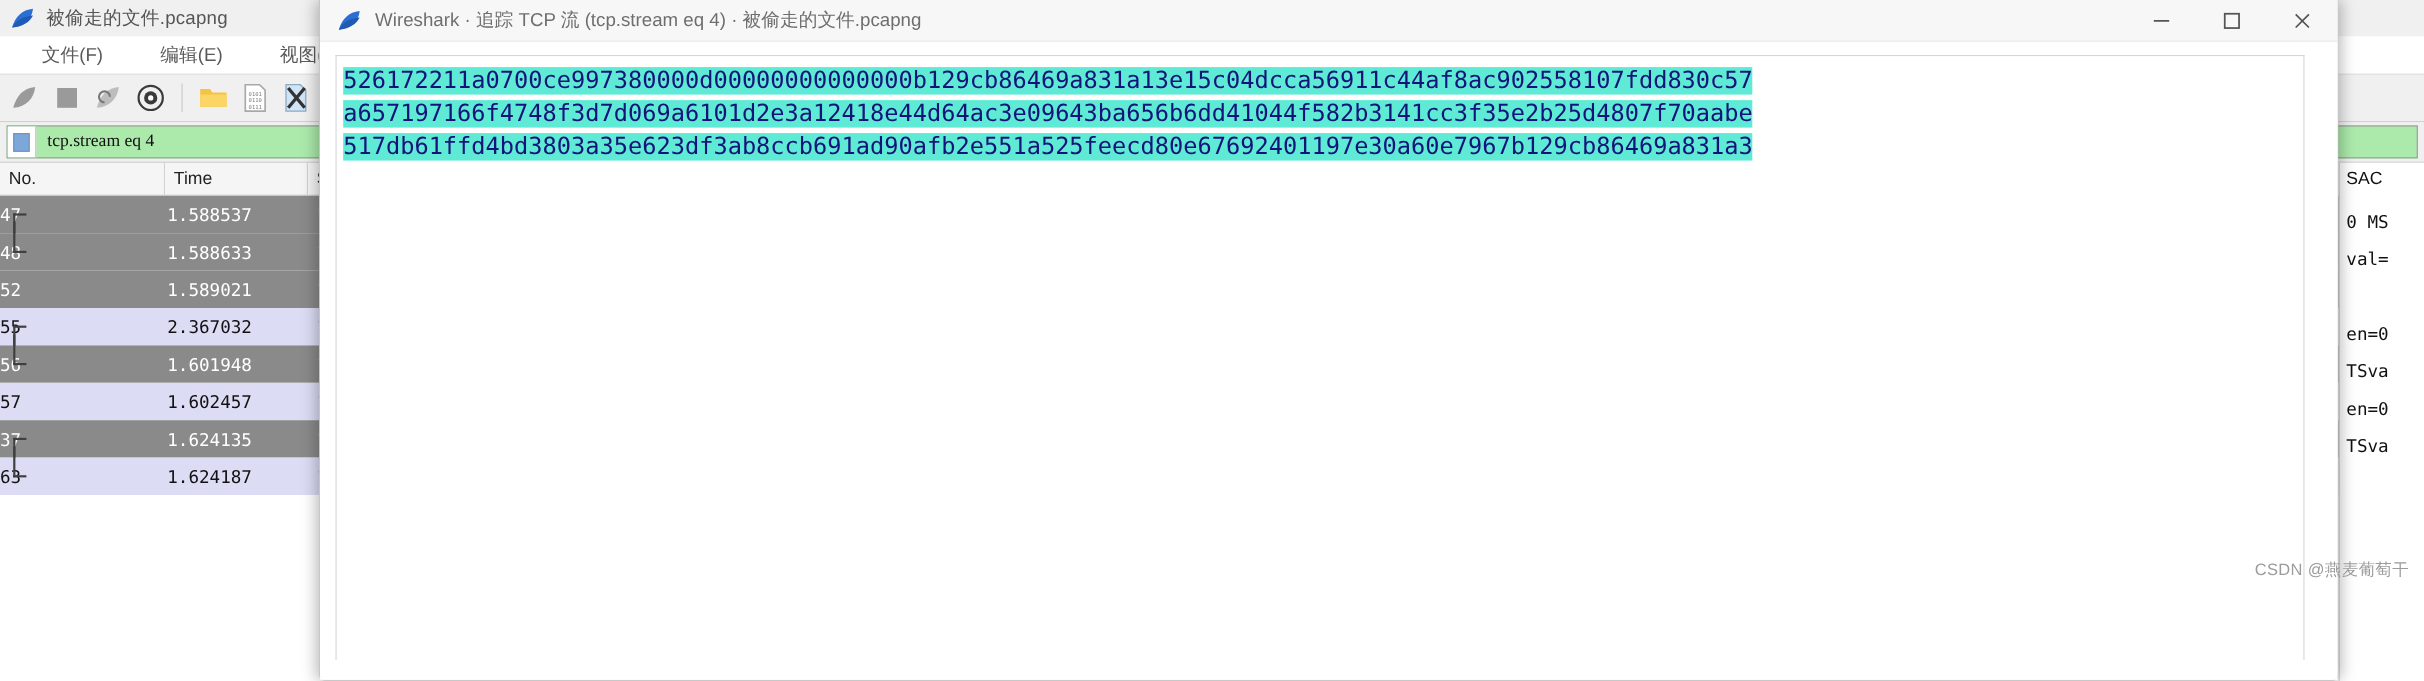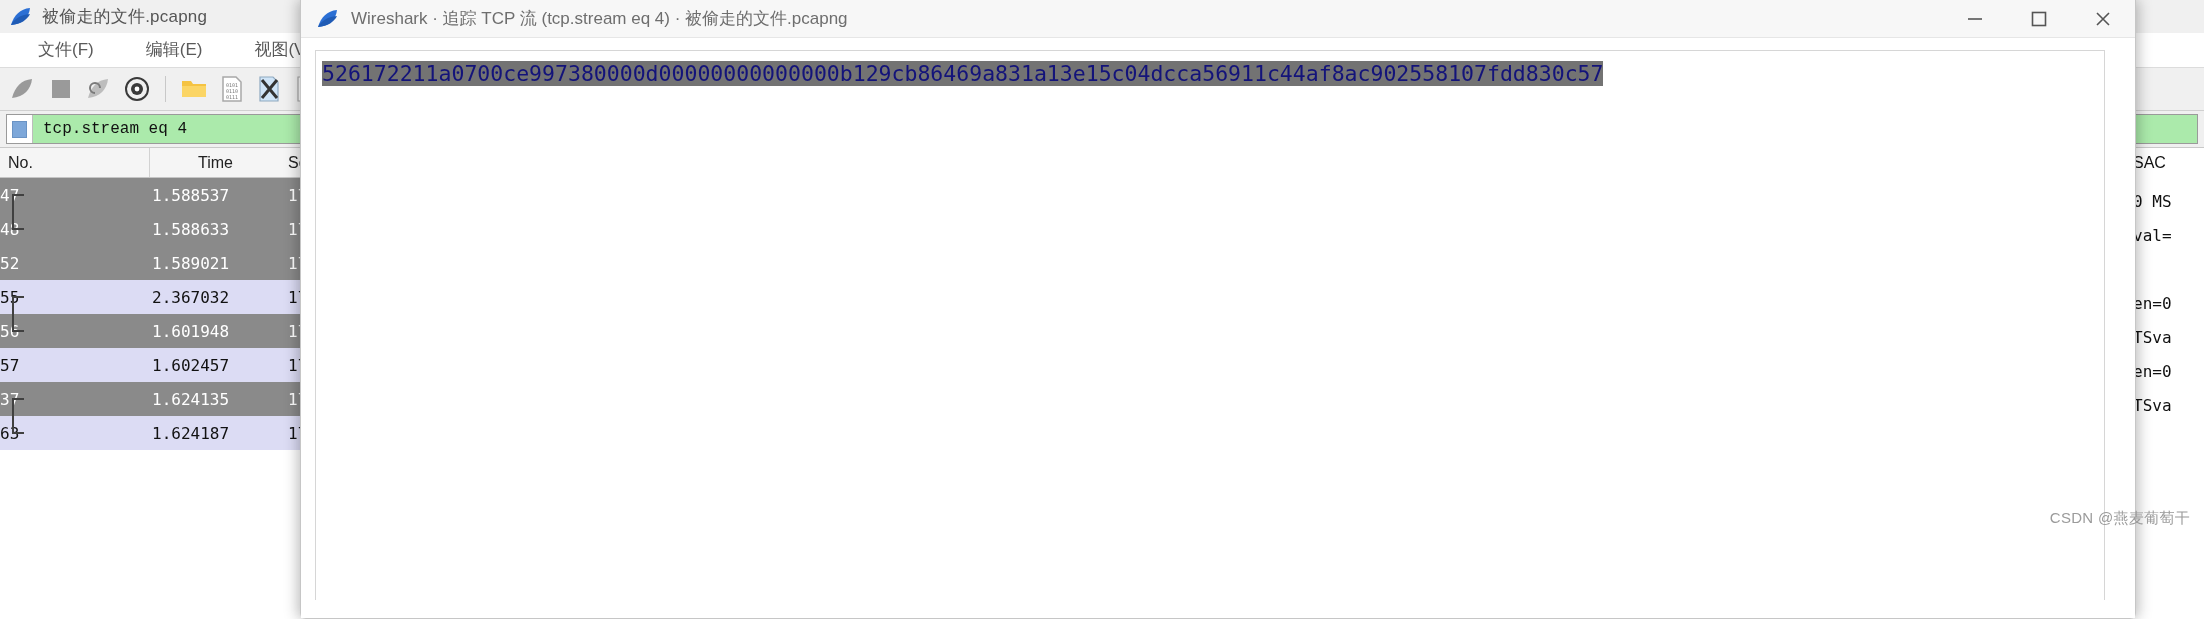--- a/index.html
+++ b/index.html
@@ -56,21 +56,21 @@
     display: flex; align-items: center; position: relative;
   }
   .filter-bookmark {
     width: 26px; height: 28px; background: #ffffff; border-right: 1px solid #bdbdbd;
     display: flex; align-items: center; justify-content: center; flex: 0 0 auto;
   }
   .filter-bookmark i {
     display: block; width: 15px; height: 17px; background: #7da7d9; border: 1px solid #6a93c4;
   }
   .filter-text {
-    font-family: Liberation Mono, monospace; font-size: 16px; color: #111; padding-left: 10px;
+    font-family: Liberation Serif, serif; font-size: 16px; color: #111; padding-left: 10px;
   }
   .mw-filter-line {
     position: absolute; left: 0; top: 147px; width: 2204px; height: 1px; background: #c9c9c9;
   }
 
   
   .pkt-header {
     position: absolute; left: 0; top: 148px; width: 2204px; height: 30px;
     background: #f5f5f5; border-bottom: 1px solid #c5c5c5;
   }
@@ -100,21 +100,21 @@
     background: #ffffff; overflow: hidden; border-left: 1px solid #d2d2d2;
   }
   .right-frag .rf-line {
     position: absolute; left: 6px; font-family: "DejaVu Sans Mono", monospace;
     font-size: 16px; color: #111; white-space: nowrap;
   }
   .rf-hdr { top: 6px; font-family: "Liberation Sans", sans-serif !important; }
 
   
   .dialog {
-    position: absolute; left: 300px; top: 0px; width: 1836px; height: 619px;
+    position: absolute; left: 290px; top: 0px; width: 1836px; height: 619px;
     background: #fbfbfb; border: 1px solid #c6c6c6; border-top: none;
     border-radius: 0 0 6px 6px;
     box-shadow: -4px 0 14px rgba(0,0,0,0.18), 4px 0 14px rgba(0,0,0,0.18);
   }
   .dlg-titlebar {
     position: absolute; left: 0; top: 0; width: 1834px; height: 38px;
     background: #f7f7f7; border-bottom: 1px solid #e6e6e6;
     display: flex; align-items: center; border-radius: 0 0 0 0;
   }
   .dlg-title-icon { margin-left: 16px; width: 22px; height: 20px; flex: 0 0 auto; }
@@ -133,21 +133,21 @@
   .stream-area {
     position: absolute; left: 14px; top: 12px; width: 1790px; height: 550px;
     background: #ffffff; border: 1px solid #d6d6d6; border-bottom: none;
     overflow: hidden;
   }
   .hexline {
     font-family: "DejaVu Sans Mono", monospace;
     font-size: 21.5px; line-height: 30px; color: #13137a;
     white-space: pre; padding-left: 6px;
   }
-  .hexline span.hl { background: #737373; }
+  .hexline span.hl { background: #5eead4; }
   .hex-wrap { padding-top: 8px; }
 
   
   .watermark {
     position: absolute; right: 14px; bottom: 6px; font-size: 15px; color: #9b9b9b;
     font-family: "Liberation Sans", sans-serif; letter-spacing: 0.3px;
   }
 </style>
 </head>
 <body>
@@ -237,21 +237,21 @@
         <div class="filter-bookmark">
             <i></i>
           </div>
         <span class="filter-text">tcp.stream eq 4</span>
       </div>
     </div>
     <div class="mw-filter-line"></div>
 
     <div class="pkt-header">
       <div class="pkt-col" style="left:0; width:150px;">No.</div>
-      <div class="pkt-col" style="left:150px; width:130px;margin-left:40px;">Time</div>
+      <div class="pkt-col" style="left:150px; width:130px;">Time</div>
       <div class="pkt-col" style="left:280px; width:200px;">Sou</div>
     </div>
 
     <div class="pkt-body">
       <div class="pkt-row sel" style="top:0px;">
         <div class="pkt-bracket" style="top:16px;"></div>
         <span class="pkt-no">47</span>
         <span class="pkt-time">1.588537</span>
         <span class="pkt-src">17.</span>
       </div>
@@ -333,19 +333,21 @@
               <path d="M3 3 L15 15 M15 3 L3 15" stroke="#555" stroke-width="1.6"></path>
             </svg>
         </div>
       </div>
     </div>
 
     <div class="dlg-body">
       <div class="stream-area">
         <div class="hex-wrap">
           <div class="hexline"><span class="hl">526172211a0700ce997380000d00000000000000b129cb86469a831a13e15c04dcca56911c44af8ac902558107fdd830c57</span></div>
+          <div class="hexline"><span class="hl">a657197166f4748f3d7d069a6101d2e3a12418e44d64ac3e09643ba656b6dd41044f582b3141cc3f35e2b25d4807f70aabe</span></div>
+          <div class="hexline"><span class="hl">517db61ffd4bd3803a35e623df3ab8ccb691ad90afb2e551a525feecd80e67692401197e30a60e7967b129cb86469a831a3</span></div>
         </div>
       </div>
     </div>
   </div>
 
   <div class="watermark">CSDN @燕麦葡萄干</div>
 </div>
 
 </body></html>

